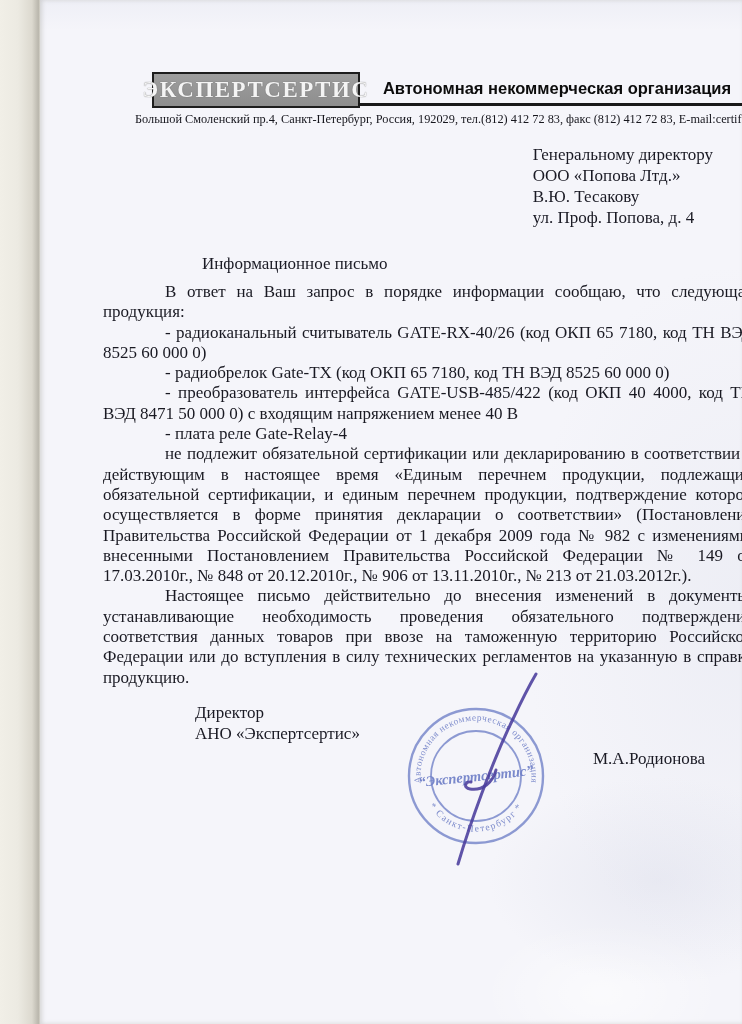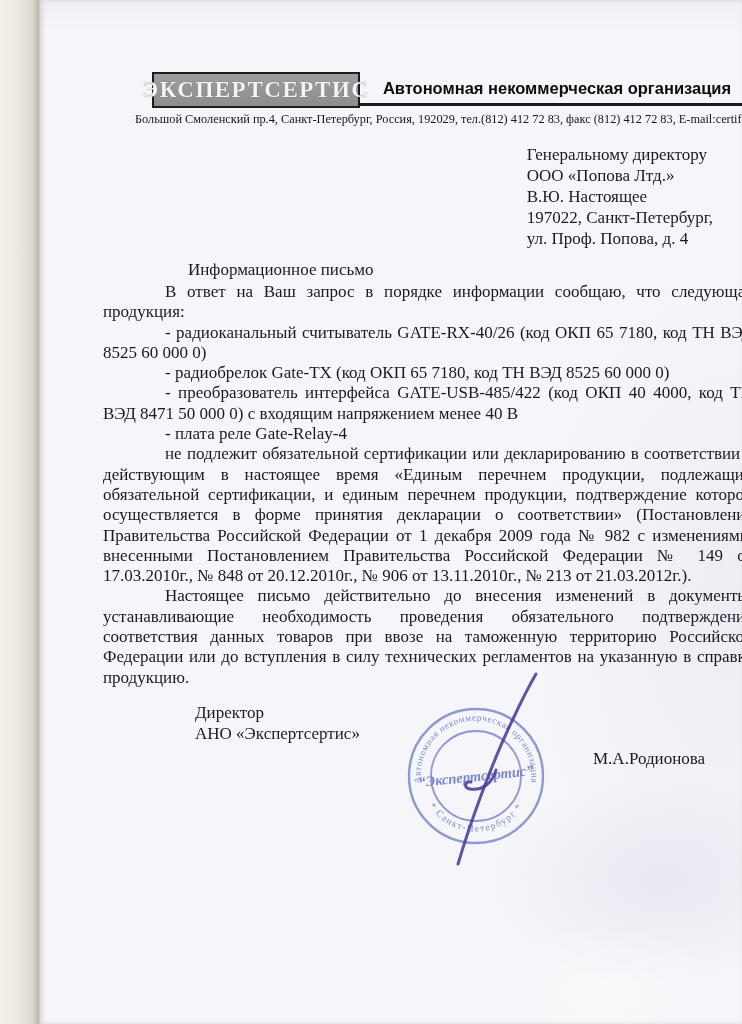--- a/index.html
+++ b/index.html
@@ -46,22 +46,22 @@
   .header-rule{position:absolute;left:318px;top:103px;width:395px;height:3px;background:#191919;}
   .address{
     position:absolute;left:95px;top:112px;width:625px;
     font-size:12.3px;color:#15151c;text-align:center;white-space:nowrap;
   }
   .recipient{
     position:absolute;right:29px;top:144px;
     font-size:17px;line-height:21px;color:#1a1a24;text-align:left;
   }
   .subject{
-    position:absolute;left:148px;top:254px;
-    font-size:17px;color:#1a1a24;margin-top:6px;
+    position:absolute;left:162px;top:254px;
+    font-size:17px;color:#1a1a24;
   }
   .body-text{
     position:absolute;left:63px;top:282px;width:650px;
     font-size:17px;line-height:20.3px;color:#191922;
     text-align:justify;
   }
   .body-text p{margin:0;text-indent:62px;}
   .sig-title{
     position:absolute;left:155px;top:702px;
     font-size:17px;line-height:21px;color:#1a1a24;
@@ -96,22 +96,21 @@
     <div class="logo-box">
       <span>ЭКСПЕРТСЕРТИС</span>
     </div>
     <div class="org-type">Автономная некоммерческая организация</div>
     <div class="header-rule"></div>
     <div class="address">Большой Смоленский пр.4, Санкт-Петербург, Россия, 192029, тел.(812) 412 72 83, факс (812) 412 72 83, E-mail:certif@loniir.ru</div>
 
     <div class="recipient">
       <div>Генеральному директору</div>
       <div>ООО «Попова Лтд.»</div>
-      <div>В.Ю. Настоящее</div>
-      <div>197022, Санкт-Петербург,</div>
+      <div>В.Ю. Тесакову</div>
       <div>ул. Проф. Попова, д. 4</div>
     </div>
 
     <div class="subject">Информационное письмо</div>
 
     <div class="body-text">
       <p>В ответ на Ваш запрос в порядке информации сообщаю, что следующая продукция:</p>
       <p>- радиоканальный считыватель GATE-RX-40/26 (код ОКП 65 7180, код ТН ВЭД 8525 60 000 0)</p>
       <p>- радиобрелок Gate-TX (код ОКП 65 7180, код ТН ВЭД 8525 60 000 0)</p>
       <p>- преобразователь интерфейса GATE-USB-485/422 (код ОКП 40 4000, код ТН ВЭД 8471 50 000 0) с входящим напряжением менее 40 В</p>

